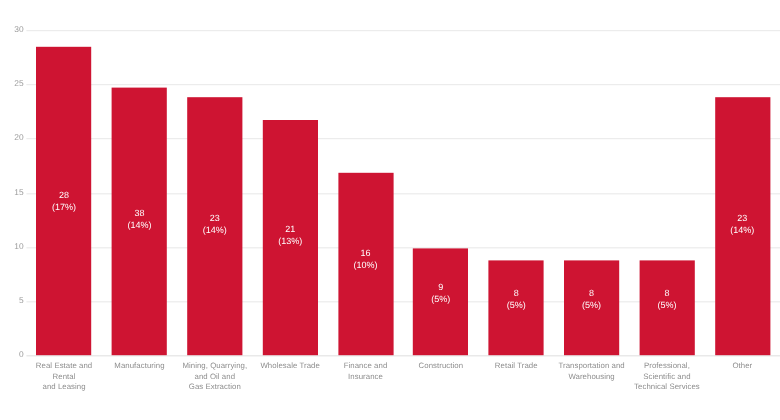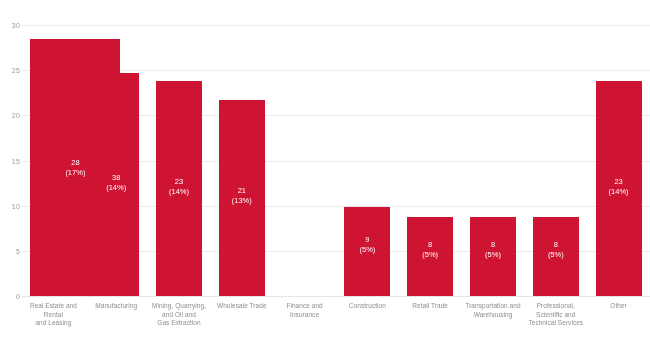--- a/index.html
+++ b/index.html
@@ -122,39 +122,44 @@
       <div class="ytick" style="top: 135.5px; left: -22px;">15</div>
       <div class="gridline" style="top: 90.3333px;"></div>
       <div class="ytick" style="top: 90.3333px; left: -22px;">20</div>
       <div class="gridline" style="top: 45.1667px;"></div>
       <div class="ytick" style="top: 45.1667px; left: -22px;">25</div>
       <div class="gridline" style="top: 0px;"></div>
       <div class="ytick" style="top: 0px; left: -22px;">30</div>
     </div>
 
   <div class="bars-layer" id="bars-layer">
-      <div class="bar-slot" style="left: 8.4px; width: 46px; padding-left: 44px;">
+      <div class="bar-slot" style="left: 8.4px; width: 46px;">
         <div class="bar" title="Real Estate and Rental and Leasing: 28 (17%)" style="height: 257.45px; background: rgb(206, 20, 50);"></div>
         <div class="bar-label" style="color: rgb(255, 255, 255); bottom: 118.427px;">28
 (17%)</div>
       </div>
       <div class="bar-slot" style="left: 71.2px; width: 46px;">
         <div class="bar" title="Manufacturing: 24 (14%)" style="height: 223.123px; background: rgb(206, 20, 50);"></div>
         <div class="bar-label" style="color: rgb(255, 255, 255); bottom: 102.637px;">38
 (14%)</div>
       </div>
       <div class="bar-slot" style="left: 134px; width: 46px;">
         <div class="bar" title="Mining, Quarrying, and Oil and Gas Extraction: 23 (14%)" style="height: 214.993px; background: rgb(206, 20, 50);"></div>
         <div class="bar-label" style="color: rgb(255, 255, 255); bottom: 98.8969px;">23
 (14%)</div>
       </div>
       <div class="bar-slot" style="left: 196.8px; width: 46px;">
         <div class="bar" title="Wholesale Trade: 21 (13%)" style="height: 196.023px; background: rgb(206, 20, 50);"></div>
         <div class="bar-label" style="color: rgb(255, 255, 255); bottom: 90.1707px;">21
 (13%)</div>
+      </div>
+      <div class="bar-slot" style="left: 259.6px; width: 46px;">
+        <div class="bar" title="Finance and Insurance: 16 (10%)" style="height: 151.76px; background: rgb(206, 20, 50);"></div>
+        <div class="bar-label" style="color: rgb(255, 255, 255); bottom: 69.8096px;">16
+(10%)</div>
       </div>
       <div class="bar-slot" style="left: 322.4px; width: 46px;">
         <div class="bar" title="Construction: 9 (5%)" style="height: 89.43px; background: rgb(206, 20, 50);"></div>
         <div class="bar-label" style="color: rgb(255, 255, 255); bottom: 41.1378px;">9
 (5%)</div>
       </div>
       <div class="bar-slot" style="left: 385.2px; width: 46px;">
         <div class="bar" title="Retail Trade: 8 (5%)" style="height: 78.59px; background: rgb(206, 20, 50);"></div>
         <div class="bar-label" style="color: rgb(255, 255, 255); bottom: 36.1514px;">8
 (5%)</div>

